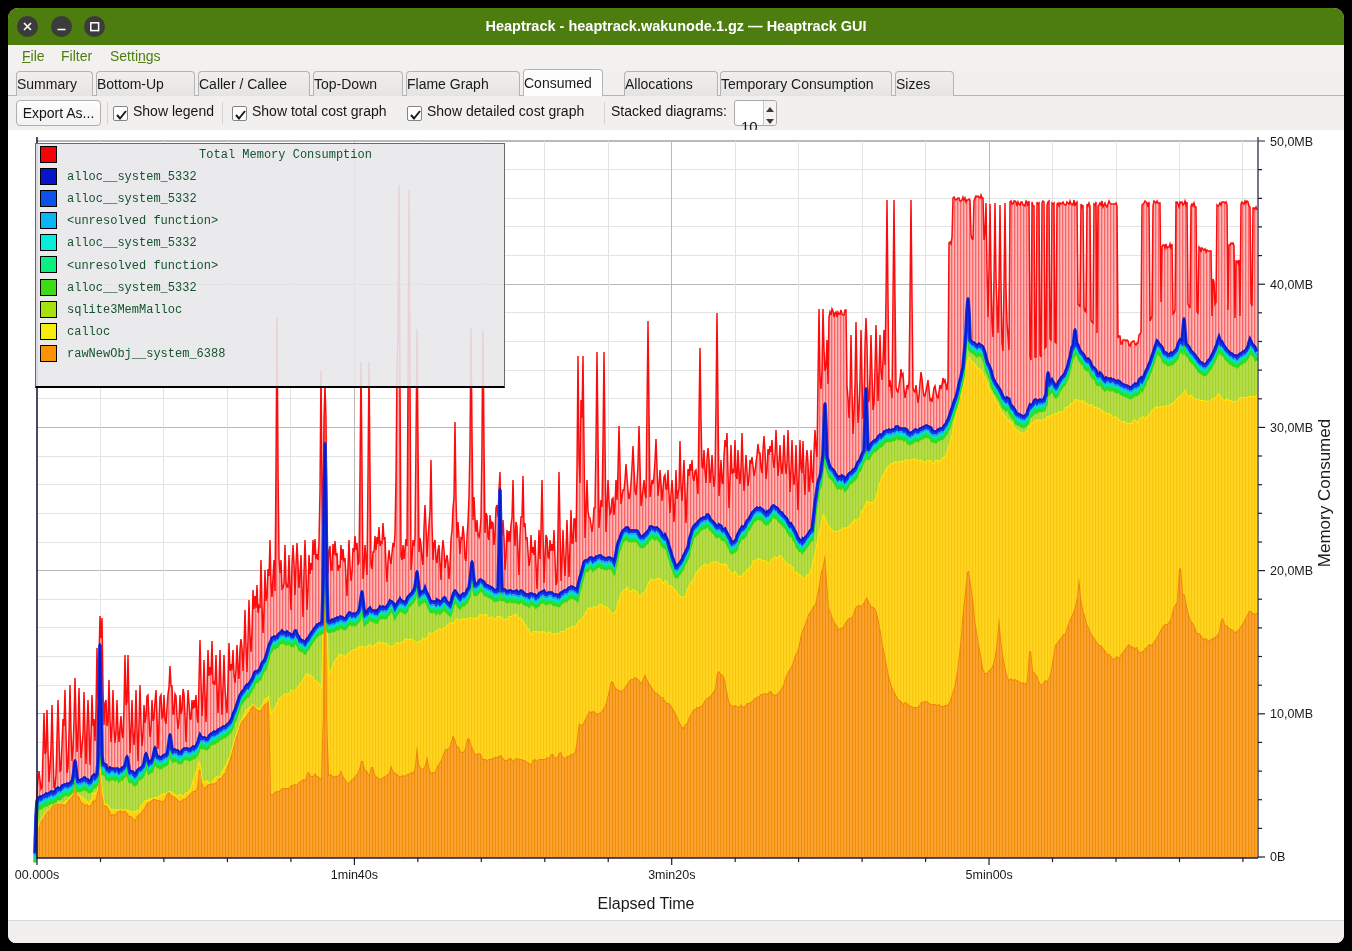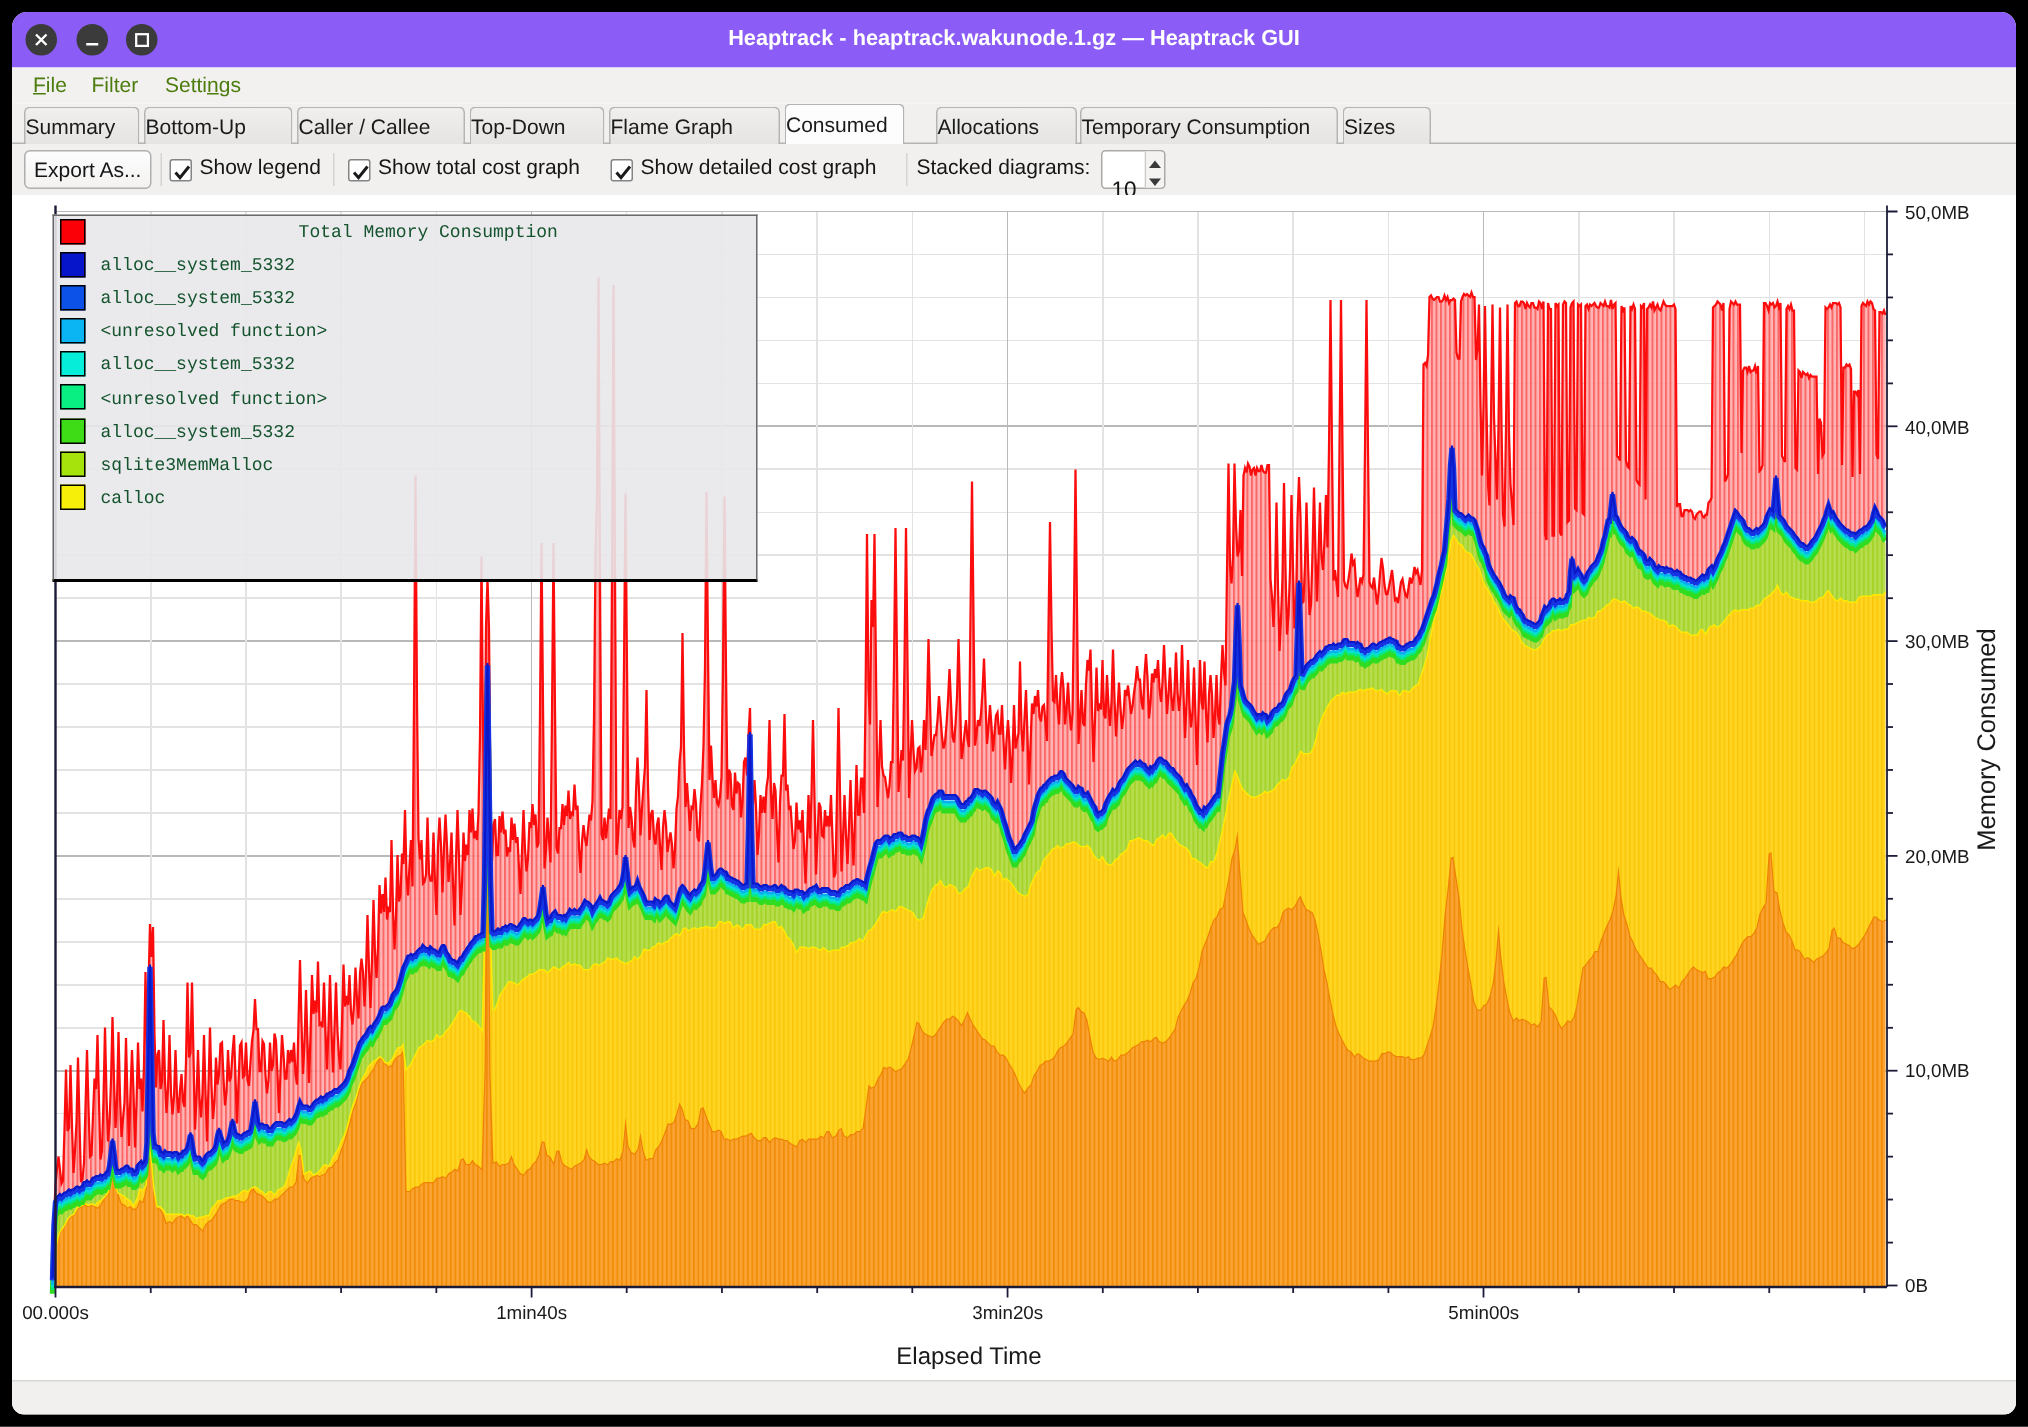--- a/index.html
+++ b/index.html
@@ -1,17 +1,17 @@
 <!DOCTYPE html>
 <html><head><meta charset="utf-8">
 <style>
 * { margin:0; padding:0; box-sizing:border-box; }
 html,body { width:1352px; height:951px; background:#000; font-family:"Liberation Sans",sans-serif; overflow:hidden; }
 #win { position:absolute; left:8px; top:8px; width:1336px; height:935px; background:#fff; border-radius:10px 10px 8px 8px; overflow:hidden; }
-#titlebar { position:absolute; left:0; top:0; width:100%; height:37px; background:#8b5cf6; }
+#titlebar { position:absolute; left:0; top:0; width:100%; height:37px; background:#4d7c0f; }
 #title { position:absolute; left:0; right:0; top:0; height:37px; line-height:37px; text-align:center; color:#fff; font-size:14.5px; font-weight:bold; }
 .wbtn { position:absolute; top:8px; width:21px; height:21px; border-radius:50%; background:#3b3b3b; color:#fff; text-align:center; }
 #menubar { position:absolute; left:0; top:37px; width:100%; height:24px; background:#f2f1f0; font-size:14px; color:#4d7c0f; }
 .mitem { position:absolute; top:3px; }
 #tabrow { position:absolute; left:0; top:61px; width:100%; height:27px; background:#f1f0ef; }
 #tabrow .pane-line { position:absolute; left:0; bottom:0; width:100%; height:1px; background:#b4b4b4; }
 .tab { position:absolute; top:2px; height:25px; line-height:25px; text-align:left; font-size:14px; color:#1a1a1a; background:linear-gradient(#f0efee,#e5e4e3); border:1px solid #b4b4b4; border-bottom:none; border-radius:4px 4px 0 0; }
 .tab.active { top:0px; height:27px; line-height:27px; background:#fdfdfd; z-index:2; }
 #toolbar { position:absolute; left:0; top:88px; width:100%; height:34px; background:#f1f0ef; font-size:14px; color:#161616; }
 #exportbtn { position:absolute; left:8px; top:4px; width:85px; height:26px; line-height:24px; text-align:center; background:linear-gradient(#fdfdfd,#f3f2f1); border:1px solid #b0afae; border-radius:4px; }
@@ -275,16 +275,20 @@
           <span class="ltxt">alloc__system_5332</span>
         </div>
 <div class="lrow">
           <span class="sw" style="background:#a6e20b"></span>
           <span class="ltxt">sqlite3MemMalloc</span>
         </div>
 <div class="lrow">
           <span class="sw" style="background:#f6ef0a"></span>
           <span class="ltxt">calloc</span>
         </div>
+<div class="lrow">
+          <span class="sw" style="background:#fb9207"></span>
+          <span class="ltxt">rawNewObj__system_6388</span>
+        </div>
     </div>
   </div>
   <div id="bottombar"></div>
 </div>
 
 </body></html>

